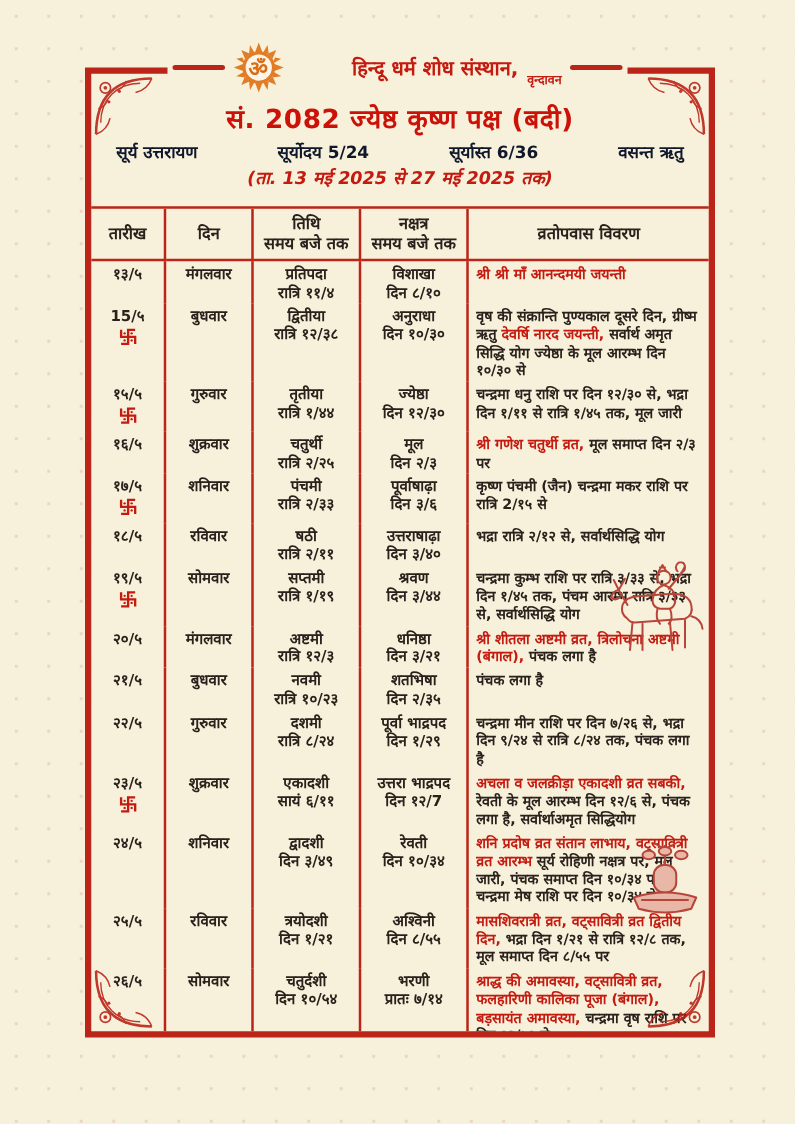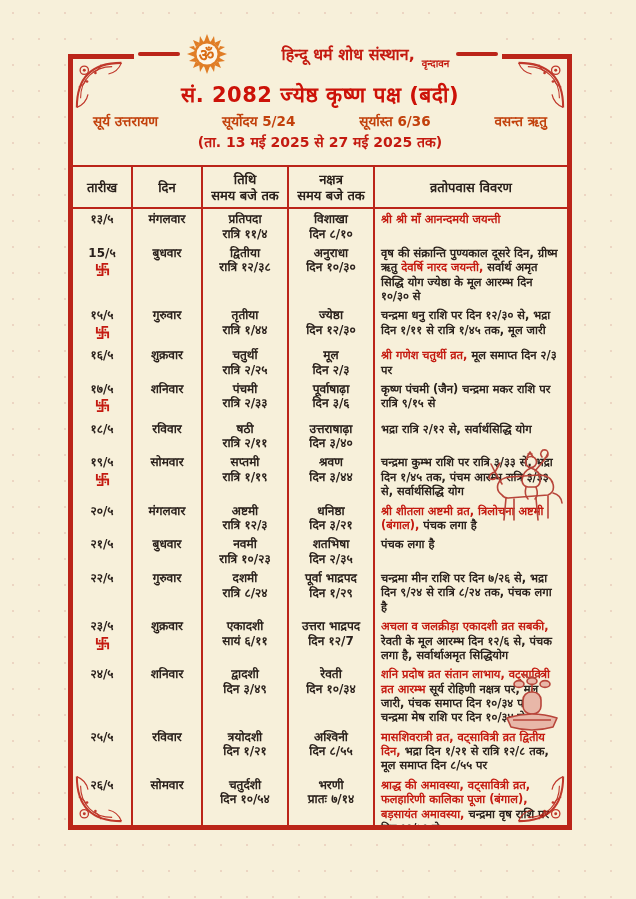--- a/index.html
+++ b/index.html
@@ -39,24 +39,24 @@
   .org-name{color:#c41a10;font-weight:bold;font-size:16px;white-space:nowrap;padding-left:48px;}
   .org-place{color:#c41a10;font-weight:bold;font-size:10px;align-self:flex-end;margin-bottom:4px;white-space:nowrap;}
   
   .hdr{padding:24px 14px 10px 14px;}
   .title{
     text-align:center;color:#cc1208;font-weight:bold;font-size:21px;line-height:1.15;
     letter-spacing:.5px;
   }
   .sun-row{
     display:flex;justify-content:space-between;align-items:baseline;
-    color:#c2410c;font-weight:bold;font-size:13.5px;margin-top:5px;padding:0 6px;
+    color:#0f172a;font-weight:bold;font-size:13.5px;margin-top:5px;padding:0 6px;
   }
   .date-range{
-    text-align:center;color:#c41a10;font-weight:bold;font-size:14px;margin-top:2px;margin-bottom:4px;
+    text-align:center;color:#c41a10;font-weight:bold;font-size:14px;margin-top:2px;margin-bottom:4px;font-style:italic;
   }
   
   .grid{
     flex:1;margin:0;display:grid;
     grid-template-columns:60px 70px 86px 86px 1fr;
     border-top:2.5px solid #bb2519;
     overflow:hidden;
   }
   .cell{
     border-right:2px solid #bb2519;
@@ -257,21 +257,21 @@
           <div>शनिवार</div>
         </div>
         <div class="cell c-tithi">
           <div>पंचमी</div>
           <div>रात्रि २/३३</div>
         </div>
         <div class="cell c-nakshatra">
           <div>पूर्वाषाढ़ा</div>
           <div>दिन ३/६</div>
         </div>
-        <div class="cell details last"><span class="seg-black">कृष्ण पंचमी (जैन) चन्द्रमा मकर राशि पर रात्रि ९/१५ से</span></div>
+        <div class="cell details last"><span class="seg-black">कृष्ण पंचमी (जैन) चन्द्रमा मकर राशि पर रात्रि 2/१५ से</span></div>
         <div class="cell c-date">
           <div>१८/५</div>
         </div>
         <div class="cell c-day">
           <div>रविवार</div>
         </div>
         <div class="cell c-tithi">
           <div>षठी</div>
           <div>रात्रि २/११</div>
         </div>

